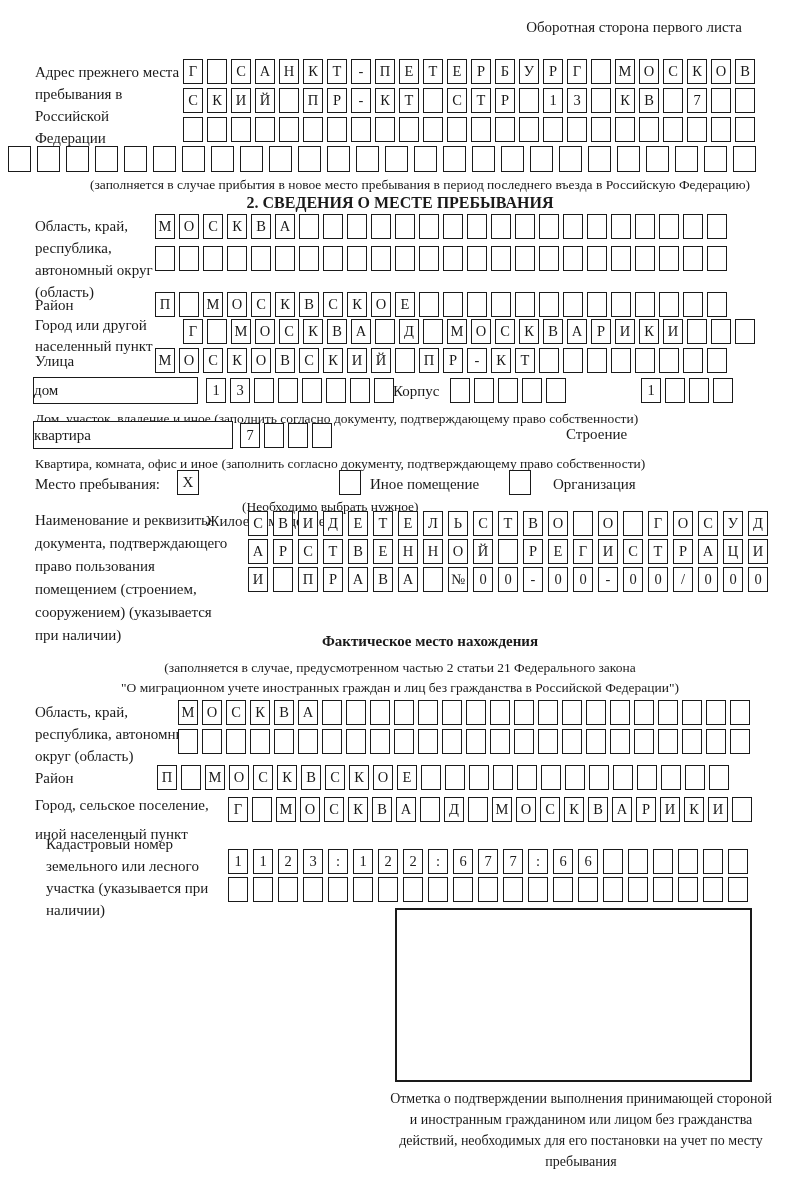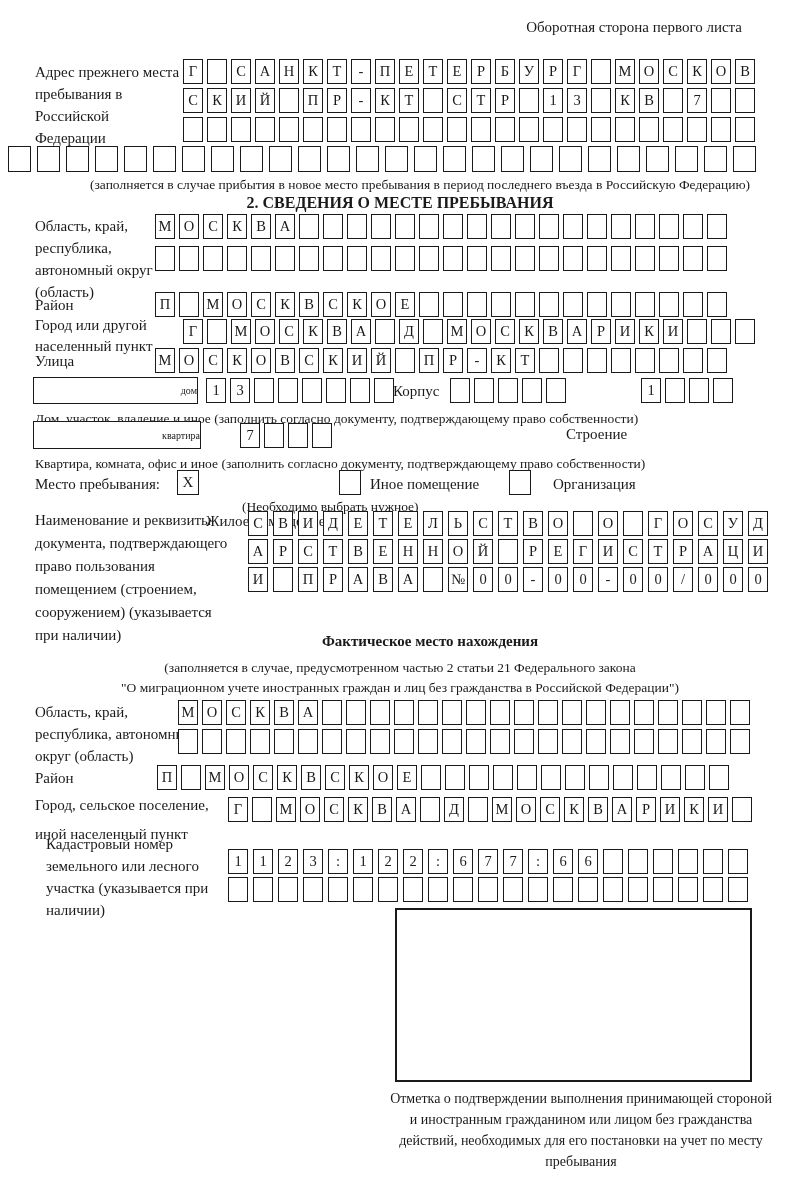--- a/index.html
+++ b/index.html
@@ -10,22 +10,22 @@
   .cap{font-size:13.5px;line-height:19px;}
   .ttl{font-weight:bold;font-size:16px;}
   .center{left:0;width:800px;text-align:center;}
   .cells{display:flex;gap:4px;}
   .cells.g5{gap:5px;}
   .cell{box-sizing:border-box;flex:0 0 auto;width:20px;height:25px;border:1.6px solid #1a1a1a;
         display:flex;align-items:center;justify-content:center;
         font-family:"Liberation Serif",serif;font-size:14.5px;background:#fff;}
   .cells.wide{gap:6px;}
   .cells.wide .cell{width:23px;height:26px;}
-  .widebox{box-sizing:border-box;border:1.7px solid #1a1a1a;display:flex;align-items:center;justify-content:flex-end;
-           font-size:10px;background:#fff;}
+  .widebox{box-sizing:border-box;border:1.7px solid #1a1a1a;display:flex;align-items:center;justify-content:flex-start;
+           font-size:15px;background:#fff;}
   .chk{box-sizing:border-box;width:22px;height:25px;border:1.7px solid #1a1a1a;display:flex;align-items:center;
        justify-content:center;font-size:15px;background:#fff;}
   .stamp{box-sizing:border-box;border:2px solid #1a1a1a;background:#fff;}
   .capc{text-align:center;}
 </style>
 </head>
 <body>
 
 <div id="form">
 
@@ -303,21 +303,21 @@
     </div>
   <div class="abs lbl" style="left:566px;top:380px;margin-top:43px;">Строение</div>
   <div class="abs cells" style="left:641px;top:378px;">
       <div class="cell">1</div>
       <div class="cell"></div>
       <div class="cell"></div>
       <div class="cell"></div>
     </div>
   <div class="abs cap" style="left:35px;top:409px;">Дом, участок, владение и иное (заполнить согласно документу, подтверждающему право собственности)</div>
 
-  <div class="abs widebox" style="left:33px;top:421px;width:168px;height:28px;">
+  <div class="abs widebox" style="left:33px;top:421px;width:200px;height:28px;">
       <span>квартира</span>
     </div>
   <div class="abs cells" style="left:240px;top:423px;">
       <div class="cell">7</div>
       <div class="cell"></div>
       <div class="cell"></div>
       <div class="cell"></div>
     </div>
   <div class="abs cap" style="left:35px;top:454px;">Квартира, комната, офис и иное (заполнить согласно документу, подтверждающему право собственности)</div>
 

